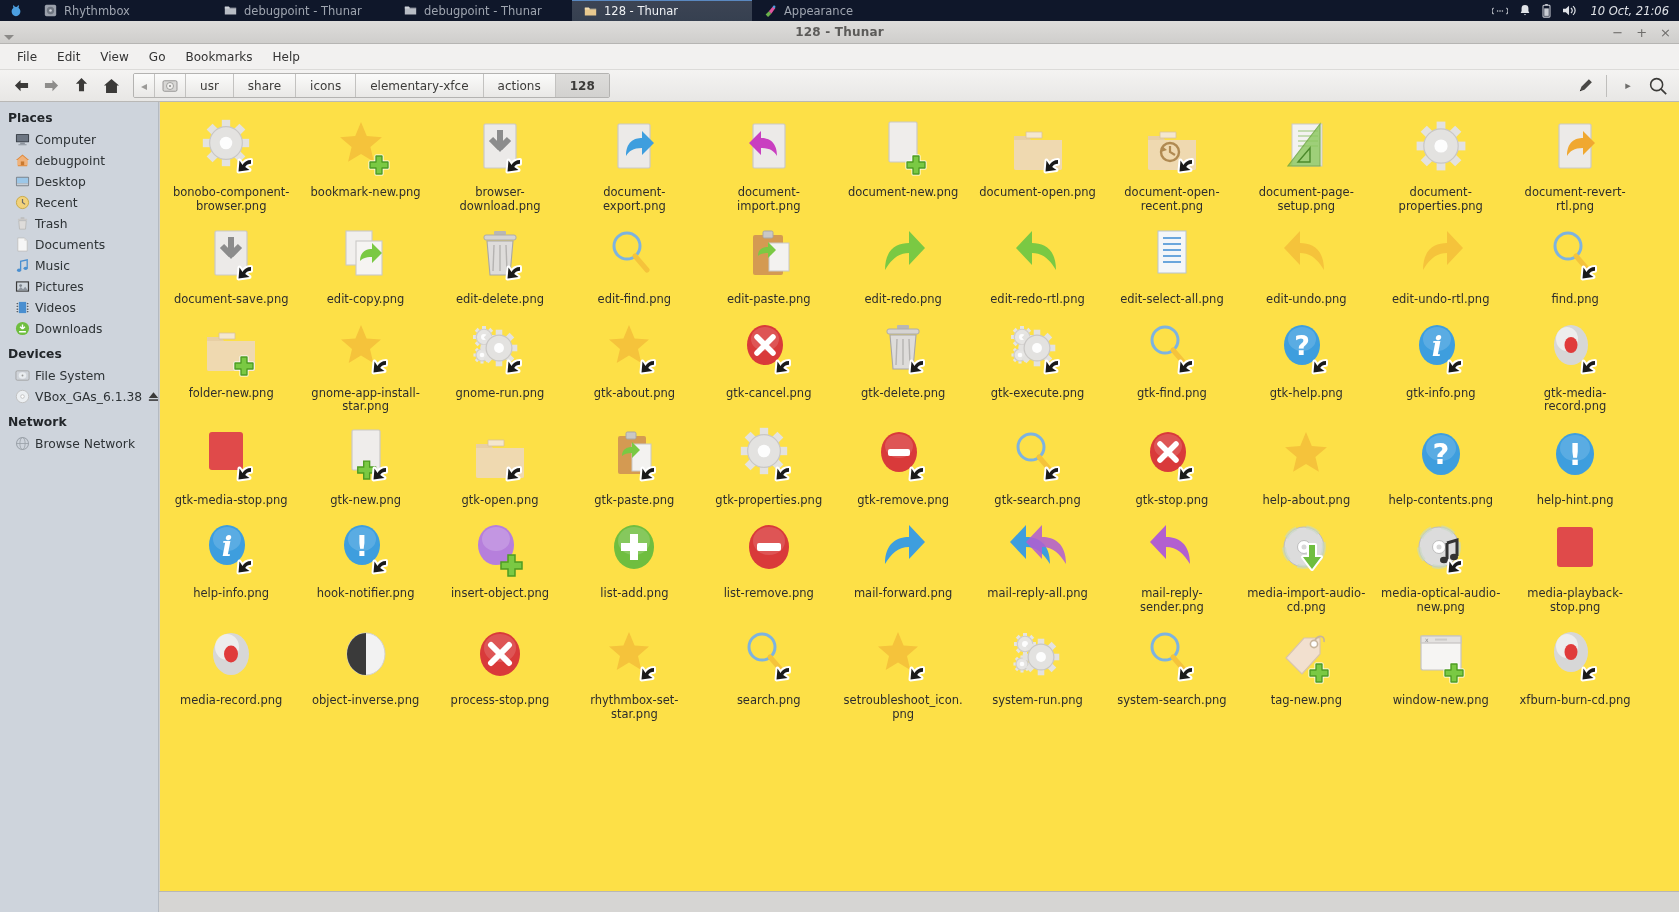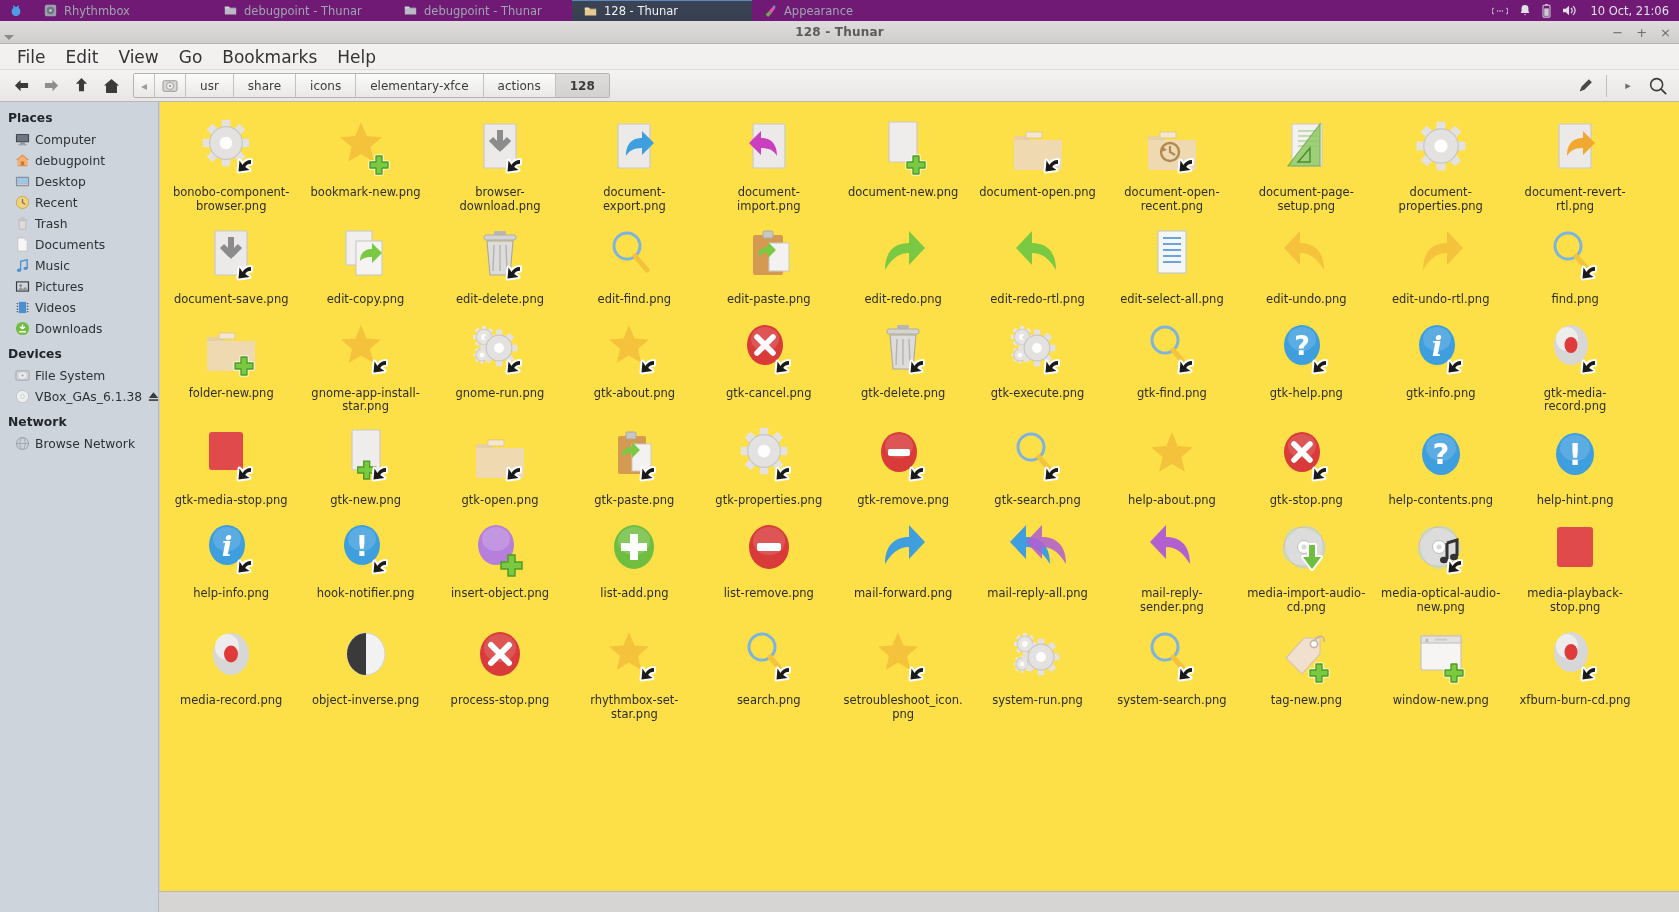--- a/index.html
+++ b/index.html
@@ -6,21 +6,21 @@
   html, body {
     width: 1679px; height: 912px;
     font-family: "DejaVu Sans", sans-serif;
     overflow: hidden;
     background: #ffffff;
   }
 
   
   #taskbar {
     height: 21px;
-    background: #701a75;
+    background: #0f172a;
     display: flex;
     align-items: stretch;
     color: #c9ccd3;
     font-size: 11.5px;
     position: relative;
     z-index: 50;
   }
   .tb-launcher {
     width: 32px;
     display: flex; align-items: center; justify-content: center;
@@ -42,21 +42,21 @@
     border-top: 1px solid #5a88c0;
   }
   .tb-task .tb-label { overflow: hidden; text-overflow: ellipsis; }
   .tb-spacer { flex: 1 1 auto; }
   #tray {
     display: flex; align-items: center; gap: 11px;
     padding-right: 10px;
     color: #c9ccd3;
   }
   #tray .tray-icon { display: flex; align-items: center; }
-  #clock { font-size: 11.5px; color: #dfe2e7; padding-left: 2px; }
+  #clock { font-size: 11.5px; color: #dfe2e7; padding-left: 2px; font-style: italic; }
 
   
   #window {
     height: 891px;
     display: flex;
     flex-direction: column;
     background: #f2f1f0;
   }
   #titlebar {
     height: 23px;
@@ -81,21 +81,21 @@
   }
   #wbtns span { cursor: default; line-height: 1; }
 
   
   #menubar {
     height: 25px;
     background: #f2f1f0;
     display: flex; align-items: center;
     padding-left: 8px;
     gap: 2px;
-    font-size: 17px;
+    font-size: 12px;
     color: #333;
     position: relative;
   }
   #menubar .mi { padding: 3px 9px; border-radius: 2px; }
   #menu-arrow {
     position: absolute; left: 4px; top: -9px;
     width: 0; height: 0;
     border-left: 5px solid transparent;
     border-right: 5px solid transparent;
     border-top: 5px solid #8b8a88;
@@ -1157,38 +1157,38 @@
                     <path d="M52 44c-4 0-7 2-8.5 5l-3-4.5-1 11 11-1.5-4.3-3c1.2-2 3.3-3.2 5.8-3.2z" fill="#fff" stroke="#fff" stroke-width="4" stroke-linejoin="round"></path>
                     <path d="M52 44c-4 0-7 2-8.5 5l-3-4.5-1 11 11-1.5-4.3-3c1.2-2 3.3-3.2 5.8-3.2z" fill="#1a1a1a"></path>
                   </g>
                 </svg>
               </div>
               <div class="cap">gtk-search.png</div>
             </div>
             <div class="cell">
               <div class="thumb">
                 <svg xmlns="http://www.w3.org/2000/svg" viewBox="0 0 64 64" width="64" height="64">
-                  <polygon points="32.0,8.0 37.8,22.0 52.9,23.2 41.4,33.1 44.9,47.8 32.0,39.9 19.1,47.8 22.6,33.1 11.1,23.2 26.2,22.0" fill="#f5c33b"></polygon>
-                </svg>
-              </div>
-              <div class="cap">help-about.png</div>
-            </div>
-            <div class="cell">
-              <div class="thumb">
-                <svg xmlns="http://www.w3.org/2000/svg" viewBox="0 0 64 64" width="64" height="64">
                   <ellipse cx="28" cy="28" rx="18" ry="20" fill="#d93a3a"></ellipse>
                   <ellipse cx="28" cy="22" rx="14" ry="12" fill="#fff" opacity=".14"></ellipse>
                   <path d="M20 20l16 16M36 20L20 36" stroke="#fff" stroke-width="5.5" stroke-linecap="round"></path>
                   <g>
                     <path d="M52 44c-4 0-7 2-8.5 5l-3-4.5-1 11 11-1.5-4.3-3c1.2-2 3.3-3.2 5.8-3.2z" fill="#fff" stroke="#fff" stroke-width="4" stroke-linejoin="round"></path>
                     <path d="M52 44c-4 0-7 2-8.5 5l-3-4.5-1 11 11-1.5-4.3-3c1.2-2 3.3-3.2 5.8-3.2z" fill="#1a1a1a"></path>
                   </g>
                 </svg>
               </div>
               <div class="cap">gtk-stop.png</div>
+            </div>
+            <div class="cell">
+              <div class="thumb">
+                <svg xmlns="http://www.w3.org/2000/svg" viewBox="0 0 64 64" width="64" height="64">
+                  <polygon points="32.0,8.0 37.8,22.0 52.9,23.2 41.4,33.1 44.9,47.8 32.0,39.9 19.1,47.8 22.6,33.1 11.1,23.2 26.2,22.0" fill="#f5c33b"></polygon>
+                </svg>
+              </div>
+              <div class="cap">help-about.png</div>
             </div>
             <div class="cell">
               <div class="thumb">
                 <svg xmlns="http://www.w3.org/2000/svg" viewBox="0 0 64 64" width="64" height="64">
                   <ellipse cx="32" cy="30" rx="19" ry="21" fill="#3e9ede"></ellipse>
                   <ellipse cx="32" cy="24" rx="15" ry="13" fill="#fff" opacity=".15"></ellipse>
                   <text x="32" y="40" font-size="29" font-family="DejaVu Sans" font-weight="bold" fill="#fff" text-anchor="middle">?</text>
                 </svg>
               </div>
               <div class="cap">help-contents.png</div>

